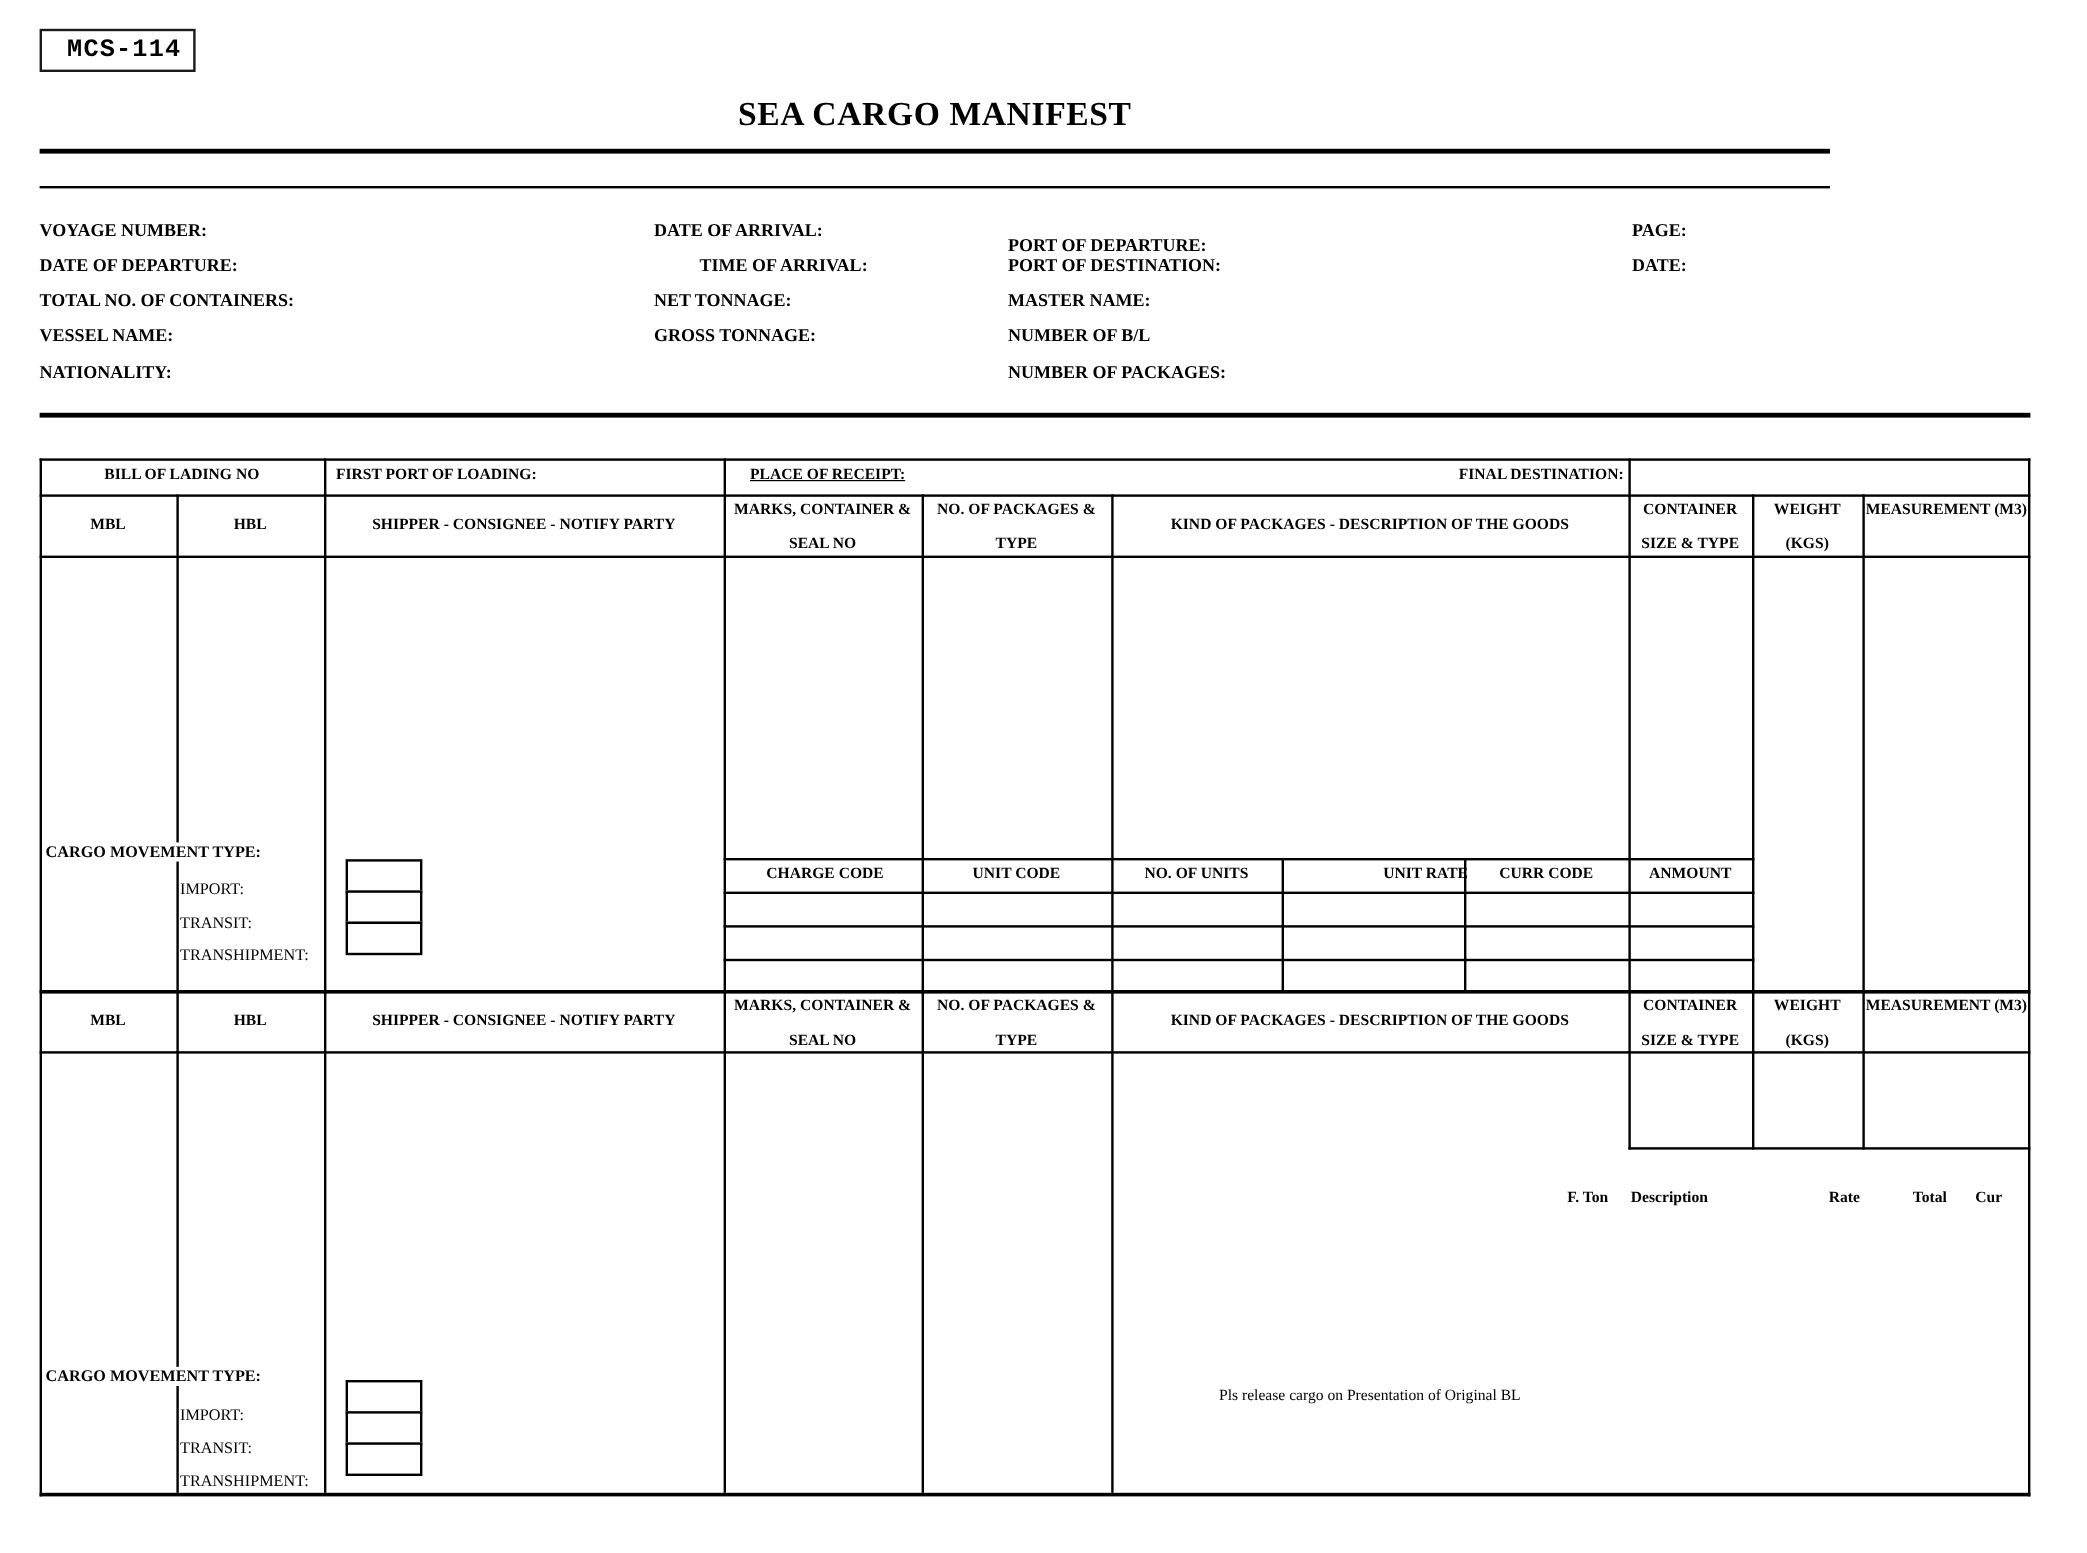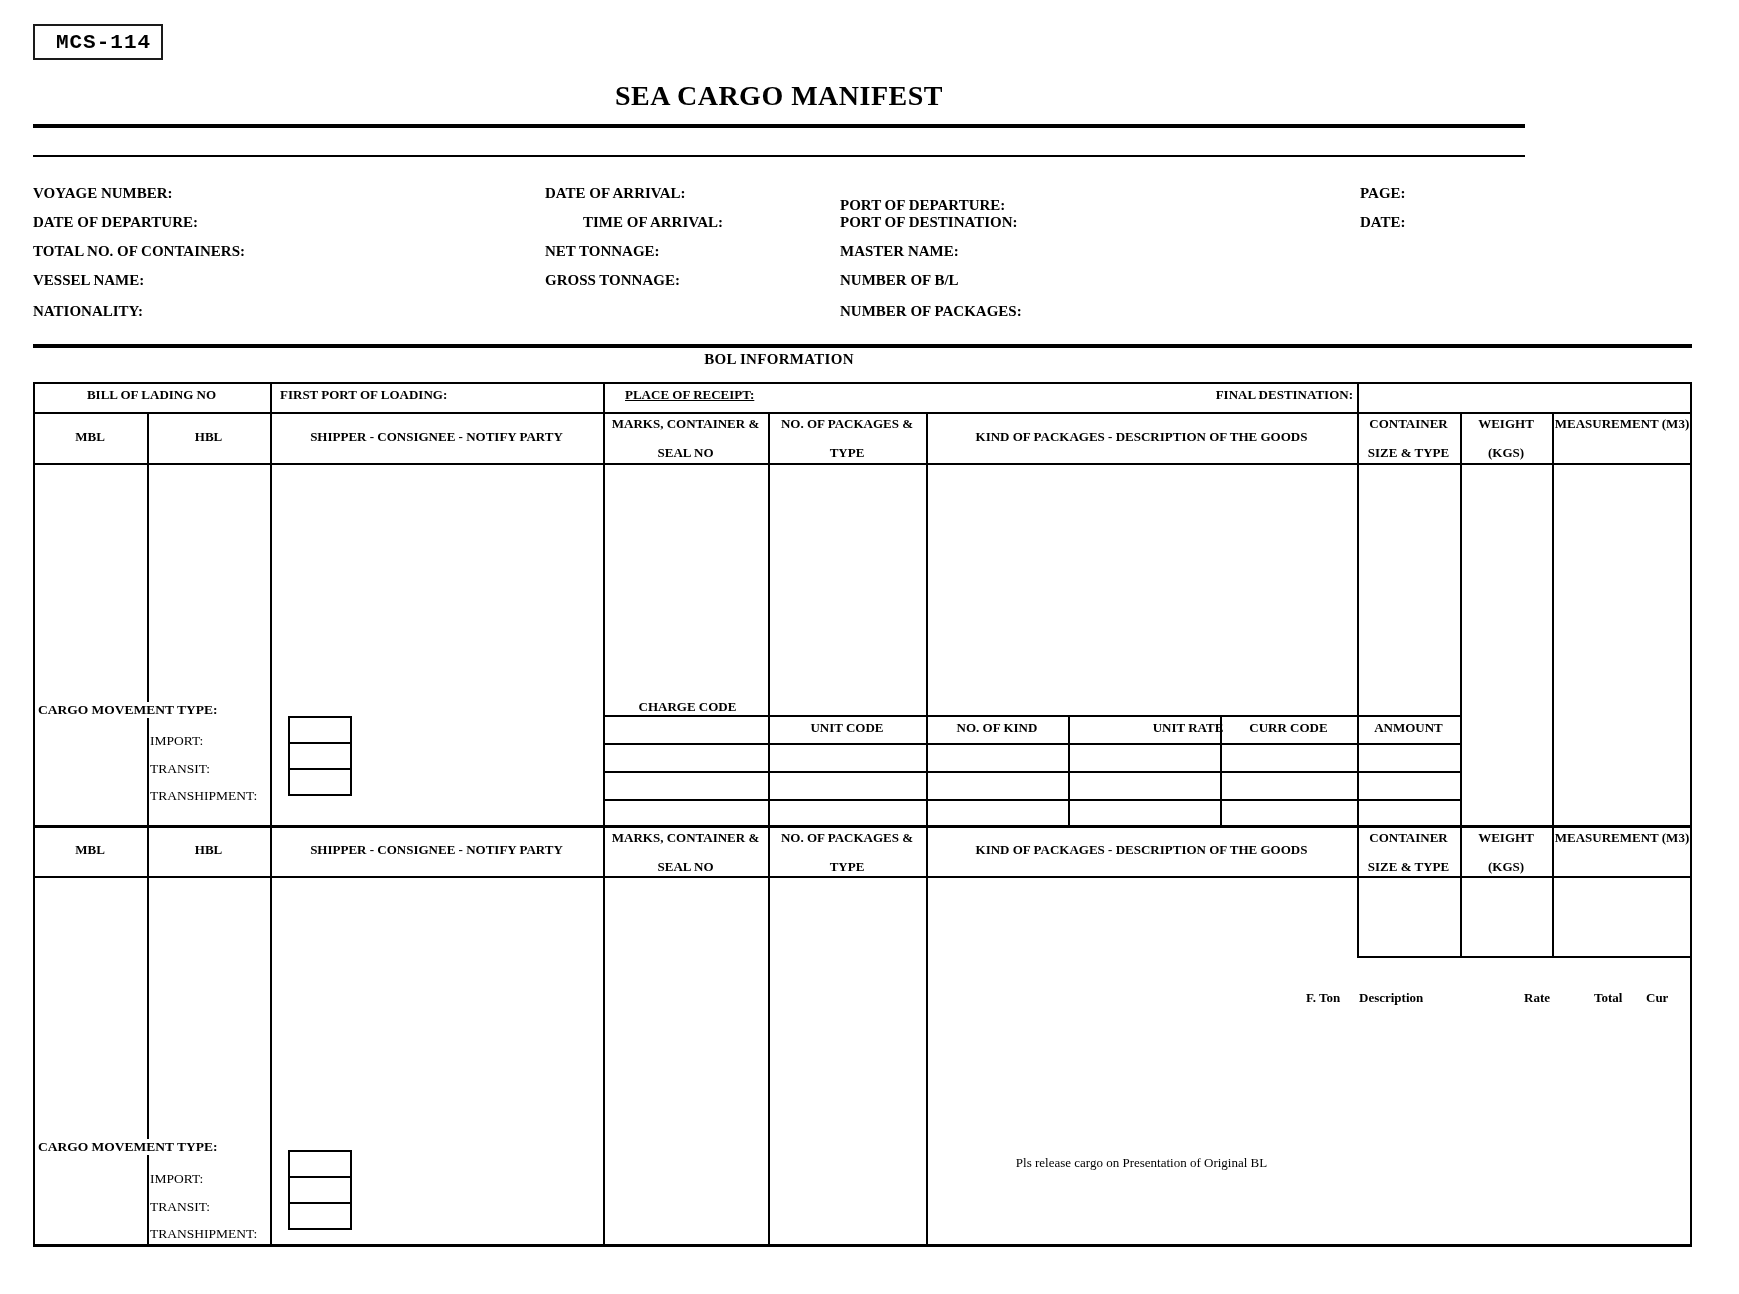--- a/index.html
+++ b/index.html
@@ -53,21 +53,20 @@
   <div class="lbl gen" style="left:840px;top:185px;margin-top:12px;">PORT OF DEPARTURE:</div>
   <div class="lbl gen" style="left:840px;top:214px;">PORT OF DESTINATION:</div>
   <div class="lbl gen" style="left:840px;top:243px;">MASTER NAME:</div>
   <div class="lbl gen" style="left:840px;top:272px;">NUMBER OF B/L</div>
   <div class="lbl gen" style="left:840px;top:303px;">NUMBER OF PACKAGES:</div>
 
   <div class="lbl gen" style="left:1360px;top:185px;">PAGE:</div>
   <div class="lbl gen" style="left:1360px;top:214px;">DATE:</div>
 
   <div class="hline" style="left:33px;top:344px;width:1659px;height:4px;"></div>
-  <div class="lbl sect ctr" style="left:33px;top:351px;width:1492px;font-size:15px;">BOL INFORMATION</div>
 
   <div class="hline" style="left:33px;top:382px;width:1659px;height:2px;"></div>
   <div class="hline" style="left:33px;top:412px;width:1659px;height:2px;"></div>
   <div class="hline" style="left:33px;top:463px;width:1659px;height:2px;"></div>
   <div class="hline" style="left:603px;top:715px;width:859px;height:2px;"></div>
   <div class="hline" style="left:603px;top:743px;width:859px;height:2px;"></div>
   <div class="hline" style="left:603px;top:771px;width:859px;height:2px;"></div>
   <div class="hline" style="left:603px;top:799px;width:859px;height:2px;"></div>
   <div class="hline" style="left:33px;top:825px;width:1659px;height:3px;"></div>
   <div class="hline" style="left:33px;top:876px;width:1659px;height:2px;"></div>
@@ -109,23 +108,23 @@
   <div class="lbl opt whitebg" style="left:38px;top:702px;">CARGO MOVEMENT TYPE:</div>
   <div class="lbl opt rg" style="left:150px;top:733px;">IMPORT:</div>
   <div class="lbl opt rg" style="left:150px;top:761px;">TRANSIT:</div>
   <div class="lbl opt rg" style="left:150px;top:788px;">TRANSHIPMENT:</div>
   <div class="cbox-stack" style="left:288px;top:716px;">
     <div class="cbox"></div>
     <div class="cbox"></div>
     <div class="cbox"></div>
   </div>
 
-  <div class="lbl th ctr" style="left:603px;top:700px;width:169px;">CHARGE CODE</div>
+  <div class="lbl th ctr" style="left:603px;top:721px;width:169px;">CHARGE CODE</div>
   <div class="lbl th ctr" style="left:768px;top:721px;width:158px;">UNIT CODE</div>
-  <div class="lbl th ctr" style="left:926px;top:721px;width:142px;">NO. OF KIND</div>
+  <div class="lbl th ctr" style="left:926px;top:721px;width:142px;">NO. OF UNITS</div>
   <div class="lbl th ctr" style="left:1112px;top:721px;width:152px;">UNIT RATE</div>
   <div class="lbl th ctr" style="left:1220px;top:721px;width:137px;">CURR CODE</div>
   <div class="lbl th ctr" style="left:1357px;top:721px;width:103px;">ANMOUNT</div>
 
   <div class="lbl th ctr" style="left:33px;top:843px;width:114px;">MBL</div>
   <div class="lbl th ctr" style="left:147px;top:843px;width:123px;">HBL</div>
   <div class="lbl th ctr" style="left:270px;top:843px;width:333px;">SHIPPER - CONSIGNEE - NOTIFY PARTY</div>
   <div class="lbl th ctr" style="left:603px;top:831px;width:165px;">MARKS, CONTAINER &amp;</div>
   <div class="lbl th ctr" style="left:603px;top:860px;width:165px;">SEAL NO</div>
   <div class="lbl th ctr" style="left:768px;top:831px;width:158px;">NO. OF PACKAGES &amp;</div>

